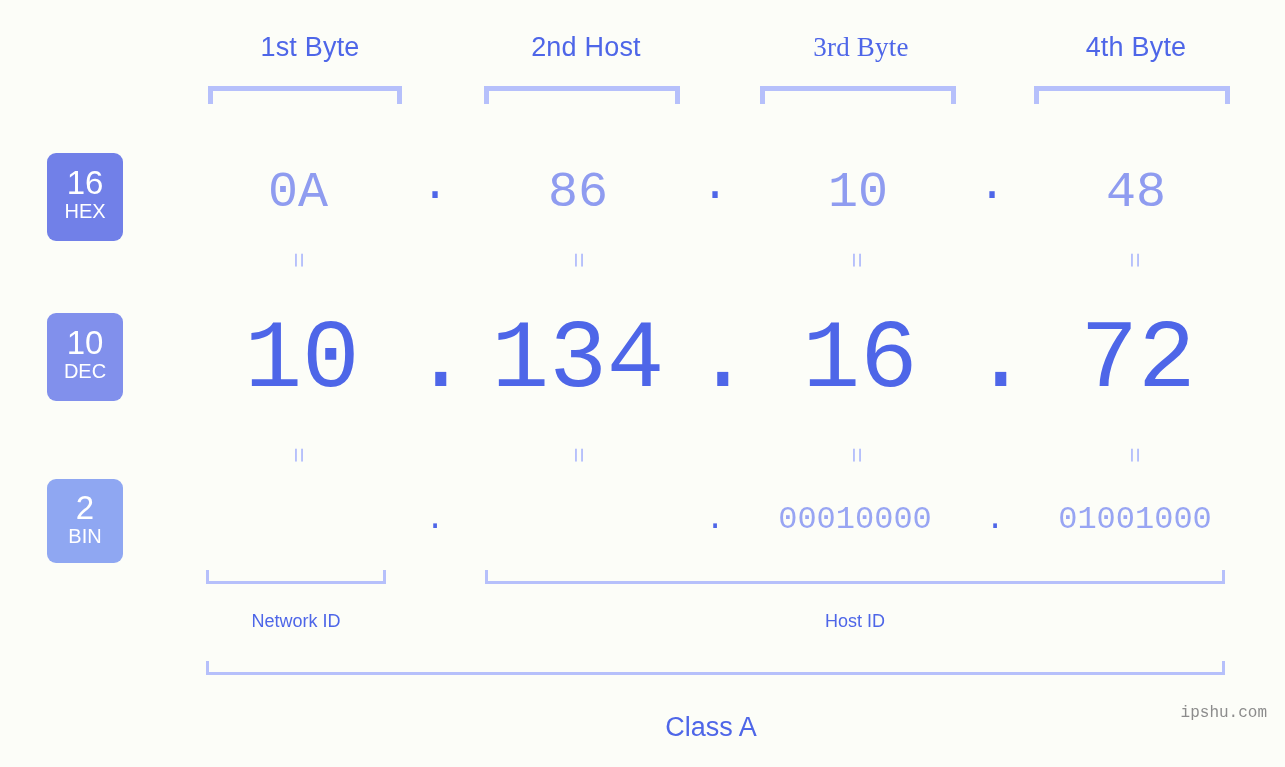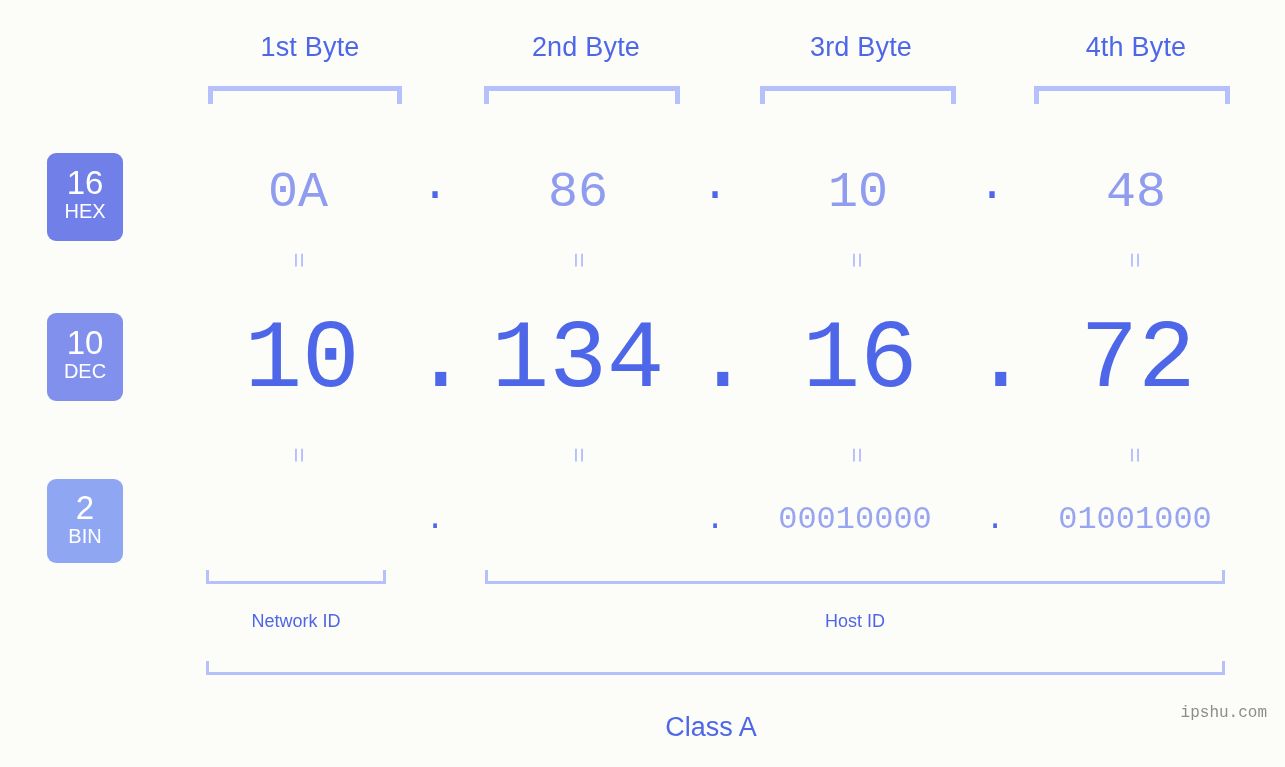--- a/index.html
+++ b/index.html
@@ -170,22 +170,22 @@
     color: #8c8c8c;
     font-family: "Liberation Mono", monospace;
   }
 </style>
 </head>
 <body>
 
 <div id="stage">
 
   <div class="byte-label" style="left:190px;">1st Byte</div>
-  <div class="byte-label" style="left:466px;">2nd Byte</div>
-  <div class="byte-label" style="left:741px;">3rd Byte</div>
+  <div class="byte-label" style="left:466px;">2nd Host</div>
+  <div class="byte-label" style="left:741px;font-family:Liberation Serif, serif;">3rd Byte</div>
   <div class="byte-label" style="left:1016px;">4th Byte</div>
 
   <div class="top-bracket" style="left:208px;  width:194px;"></div>
   <div class="top-bracket" style="left:484px;  width:196px;"></div>
   <div class="top-bracket" style="left:760px;  width:196px;"></div>
   <div class="top-bracket" style="left:1034px; width:196px;"></div>
 
   <div class="badge" id="badge-hex">
     <span class="num">16</span>
     <span class="nm">HEX</span>

